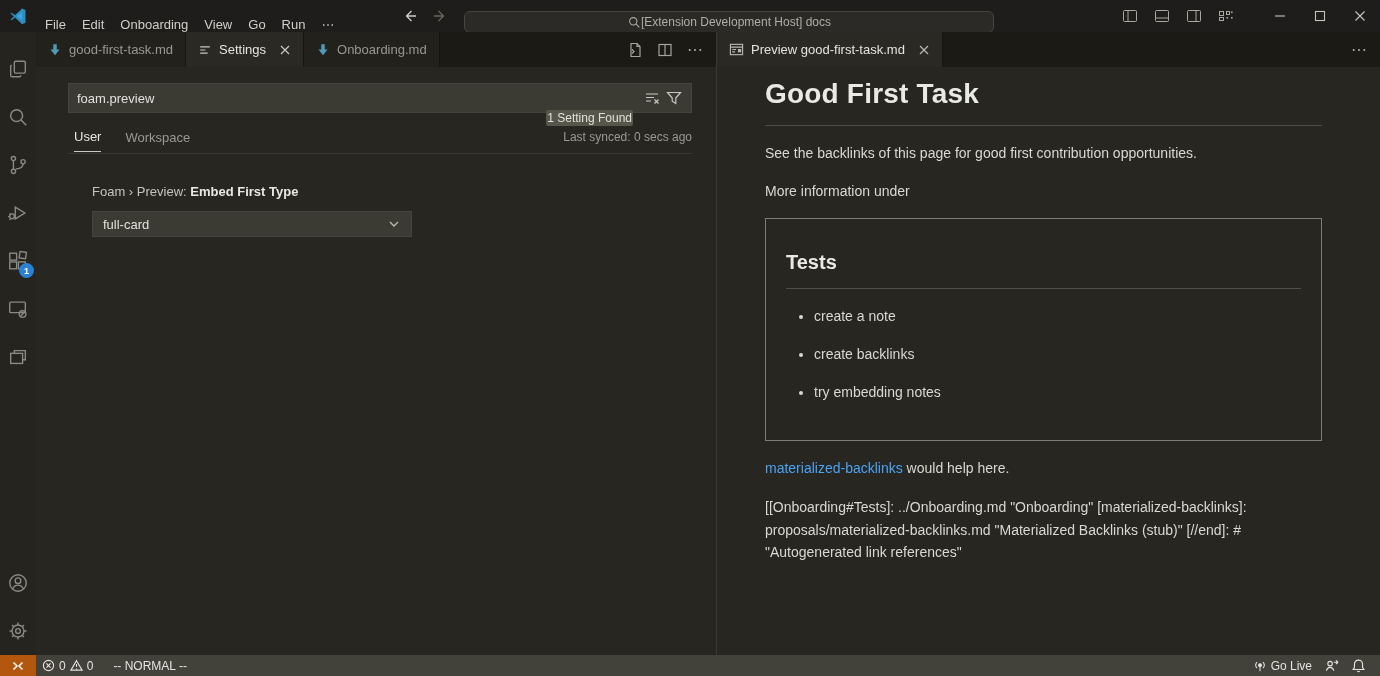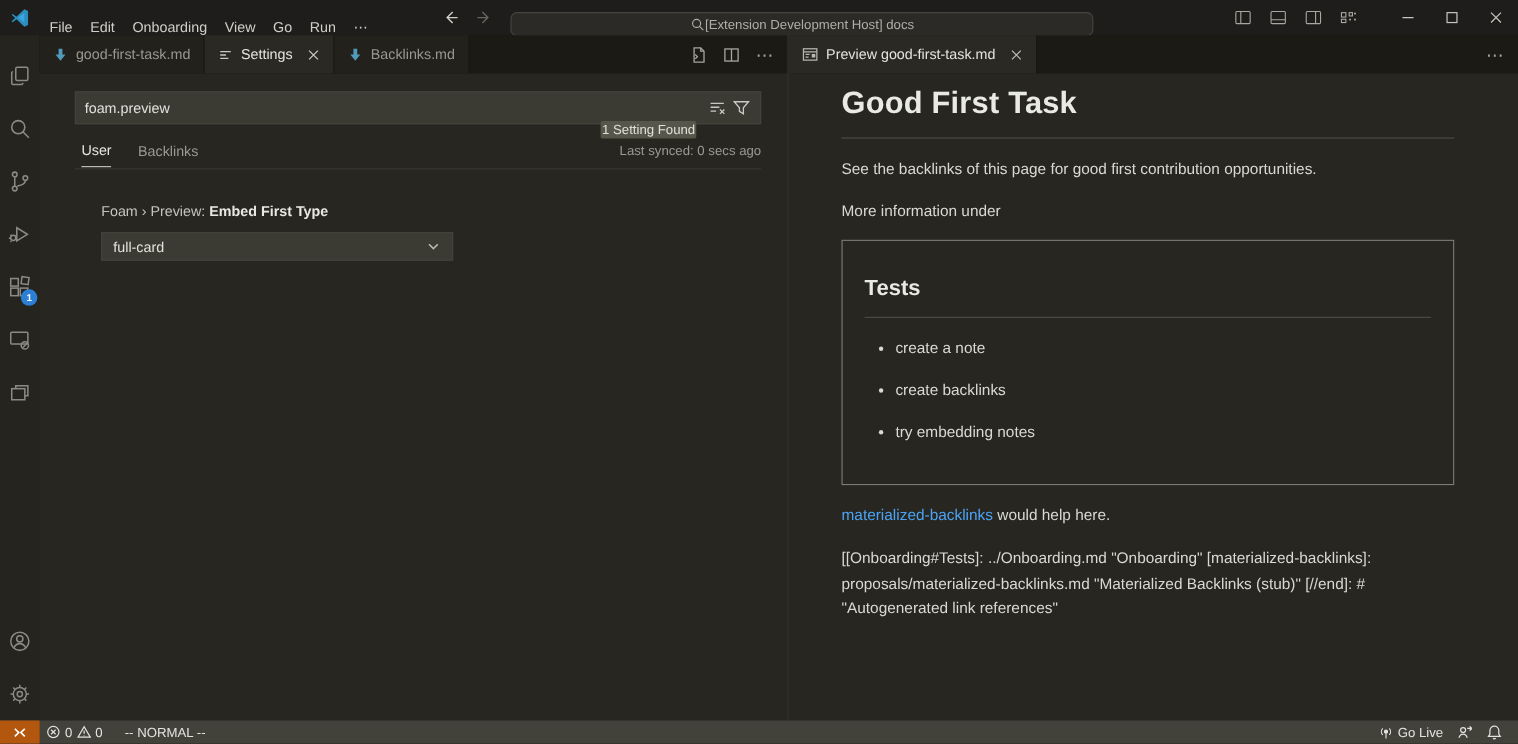--- a/index.html
+++ b/index.html
@@ -255,21 +255,21 @@
         <span class="closer">
           <svg width="12" height="12" viewBox="0 0 12 12">
               <path d="M2 2l8 8M10 2l-8 8" stroke="#c8c8c2" stroke-width="1.2"></path>
             </svg>
         </span>
       </div>
       <div class="tab">
         <svg width="14" height="14" viewBox="0 0 16 16">
             <path fill="#519aba" d="M6 1.5h4v6h3.2L8 14 2.8 7.5H6z"></path>
           </svg>
-        <span>Backlinks.md</span>
+        <span>Onboarding.md</span>
       </div>
       <div class="tab-actions">
         <span class="tab-action">
           <svg width="16" height="16" viewBox="0 0 16 16" fill="none" stroke="currentColor" stroke-width="1.2">
               <path d="M4 1.5h6l3 3V14.5H4z"></path>
               <path d="M10 1.5v3h3"></path>
               <path d="M2 9.5l2 2-2 2" transform="translate(3,-2)"></path>
             </svg>
         </span>
         <span class="tab-action">
@@ -295,21 +295,21 @@
         </span>
         <span class="search-icon-btn">
           <svg width="16" height="16" viewBox="0 0 16 16" fill="none" stroke="currentColor" stroke-width="1.2">
               <path d="M1.5 2.5h13L9.8 8v5.5l-3.6-2.3V8z"></path>
             </svg>
         </span>
       </div>
 
       <div class="scope-row">
         <span class="scope-tab active">User</span>
-        <span class="scope-tab">Backlinks</span>
+        <span class="scope-tab">Workspace</span>
         <span class="sync-label">Last synced: 0 secs ago</span>
       </div>
 
       <div class="setting-row">
         <div class="setting-label"><span>Foam › Preview: </span><b>Embed First Type</b></div>
         <div class="setting-select">
           <span>full-card</span>
           <span class="chev">
             <svg width="14" height="14" viewBox="0 0 14 14" fill="none" stroke="currentColor" stroke-width="1.4">
                 <path d="M3 5l4 4 4-4"></path>

